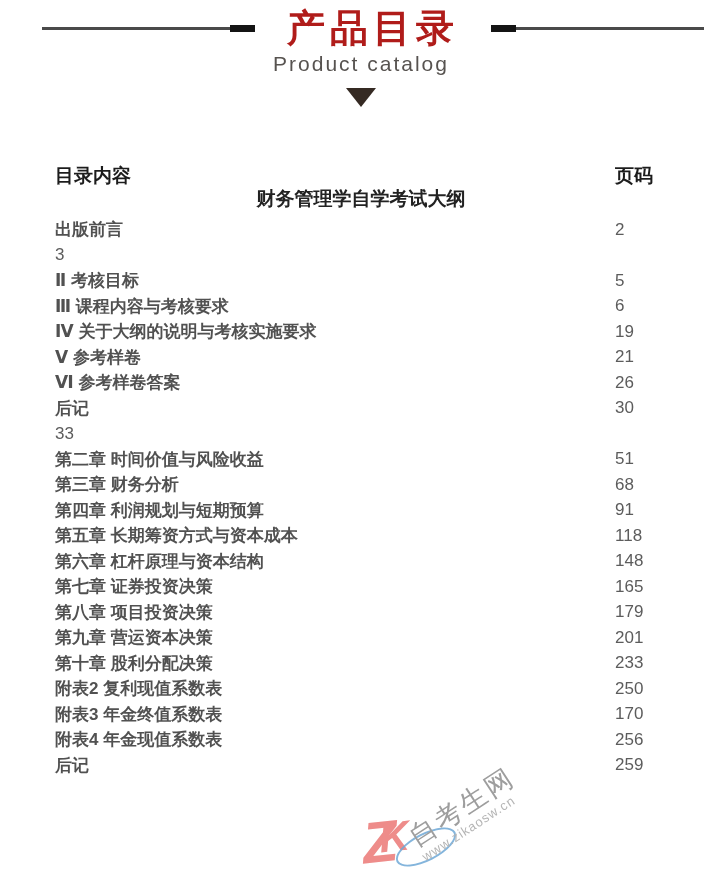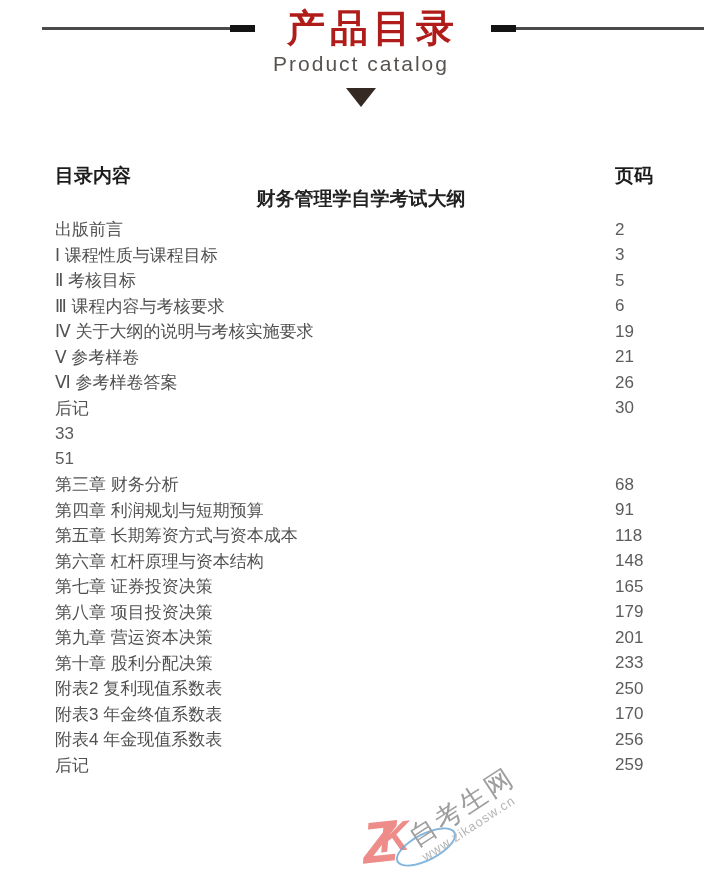--- a/index.html
+++ b/index.html
@@ -73,21 +73,21 @@
   .sec-title-2 { margin-top: 10px; margin-bottom: 18px; }
   .rows-1 { margin-top: 6px; }
   .row {
     display: flex;
     justify-content: space-between;
     align-items: center;
     height: 25.5px;
     font-size: 17px;
     color: #515151;
   }
-  .row .lbl { white-space: nowrap; }
+  .row .lbl { white-space: nowrap; font-weight: bold; }
   .row .pg-col { color: #5c5c5c; }
 
   
   .watermark {
     position: absolute;
     left: 0; top: 0;
     width: 722px; height: 887px;
     pointer-events: none;
   }
   .wm-logo {
@@ -157,21 +157,20 @@
       <span class="pg-col">页码</span>
     </div>
     <div id="toc-body">
         <div class="sec-title">财务管理学自学考试大纲</div>
         <div class="rows rows-1">
           <div class="row">
             <span class="lbl">出版前言</span>
             <span class="pg-col">2</span>
           </div>
           <div class="row">
-            <span class="lbl">Ⅰ 课程性质与课程目标</span>
             <span class="pg-col">3</span>
           </div>
           <div class="row">
             <span class="lbl">Ⅱ 考核目标</span>
             <span class="pg-col">5</span>
           </div>
           <div class="row">
             <span class="lbl">Ⅲ 课程内容与考核要求</span>
             <span class="pg-col">6</span>
           </div>
@@ -190,20 +189,21 @@
           <div class="row">
             <span class="lbl">后记</span>
             <span class="pg-col">30</span>
           </div>
         </div>
         <div class="rows">
           <div class="row">
             <span class="pg-col">33</span>
           </div>
           <div class="row">
+            <span class="lbl">第二章 时间价值与风险收益</span>
             <span class="pg-col">51</span>
           </div>
           <div class="row">
             <span class="lbl">第三章 财务分析</span>
             <span class="pg-col">68</span>
           </div>
           <div class="row">
             <span class="lbl">第四章 利润规划与短期预算</span>
             <span class="pg-col">91</span>
           </div>

